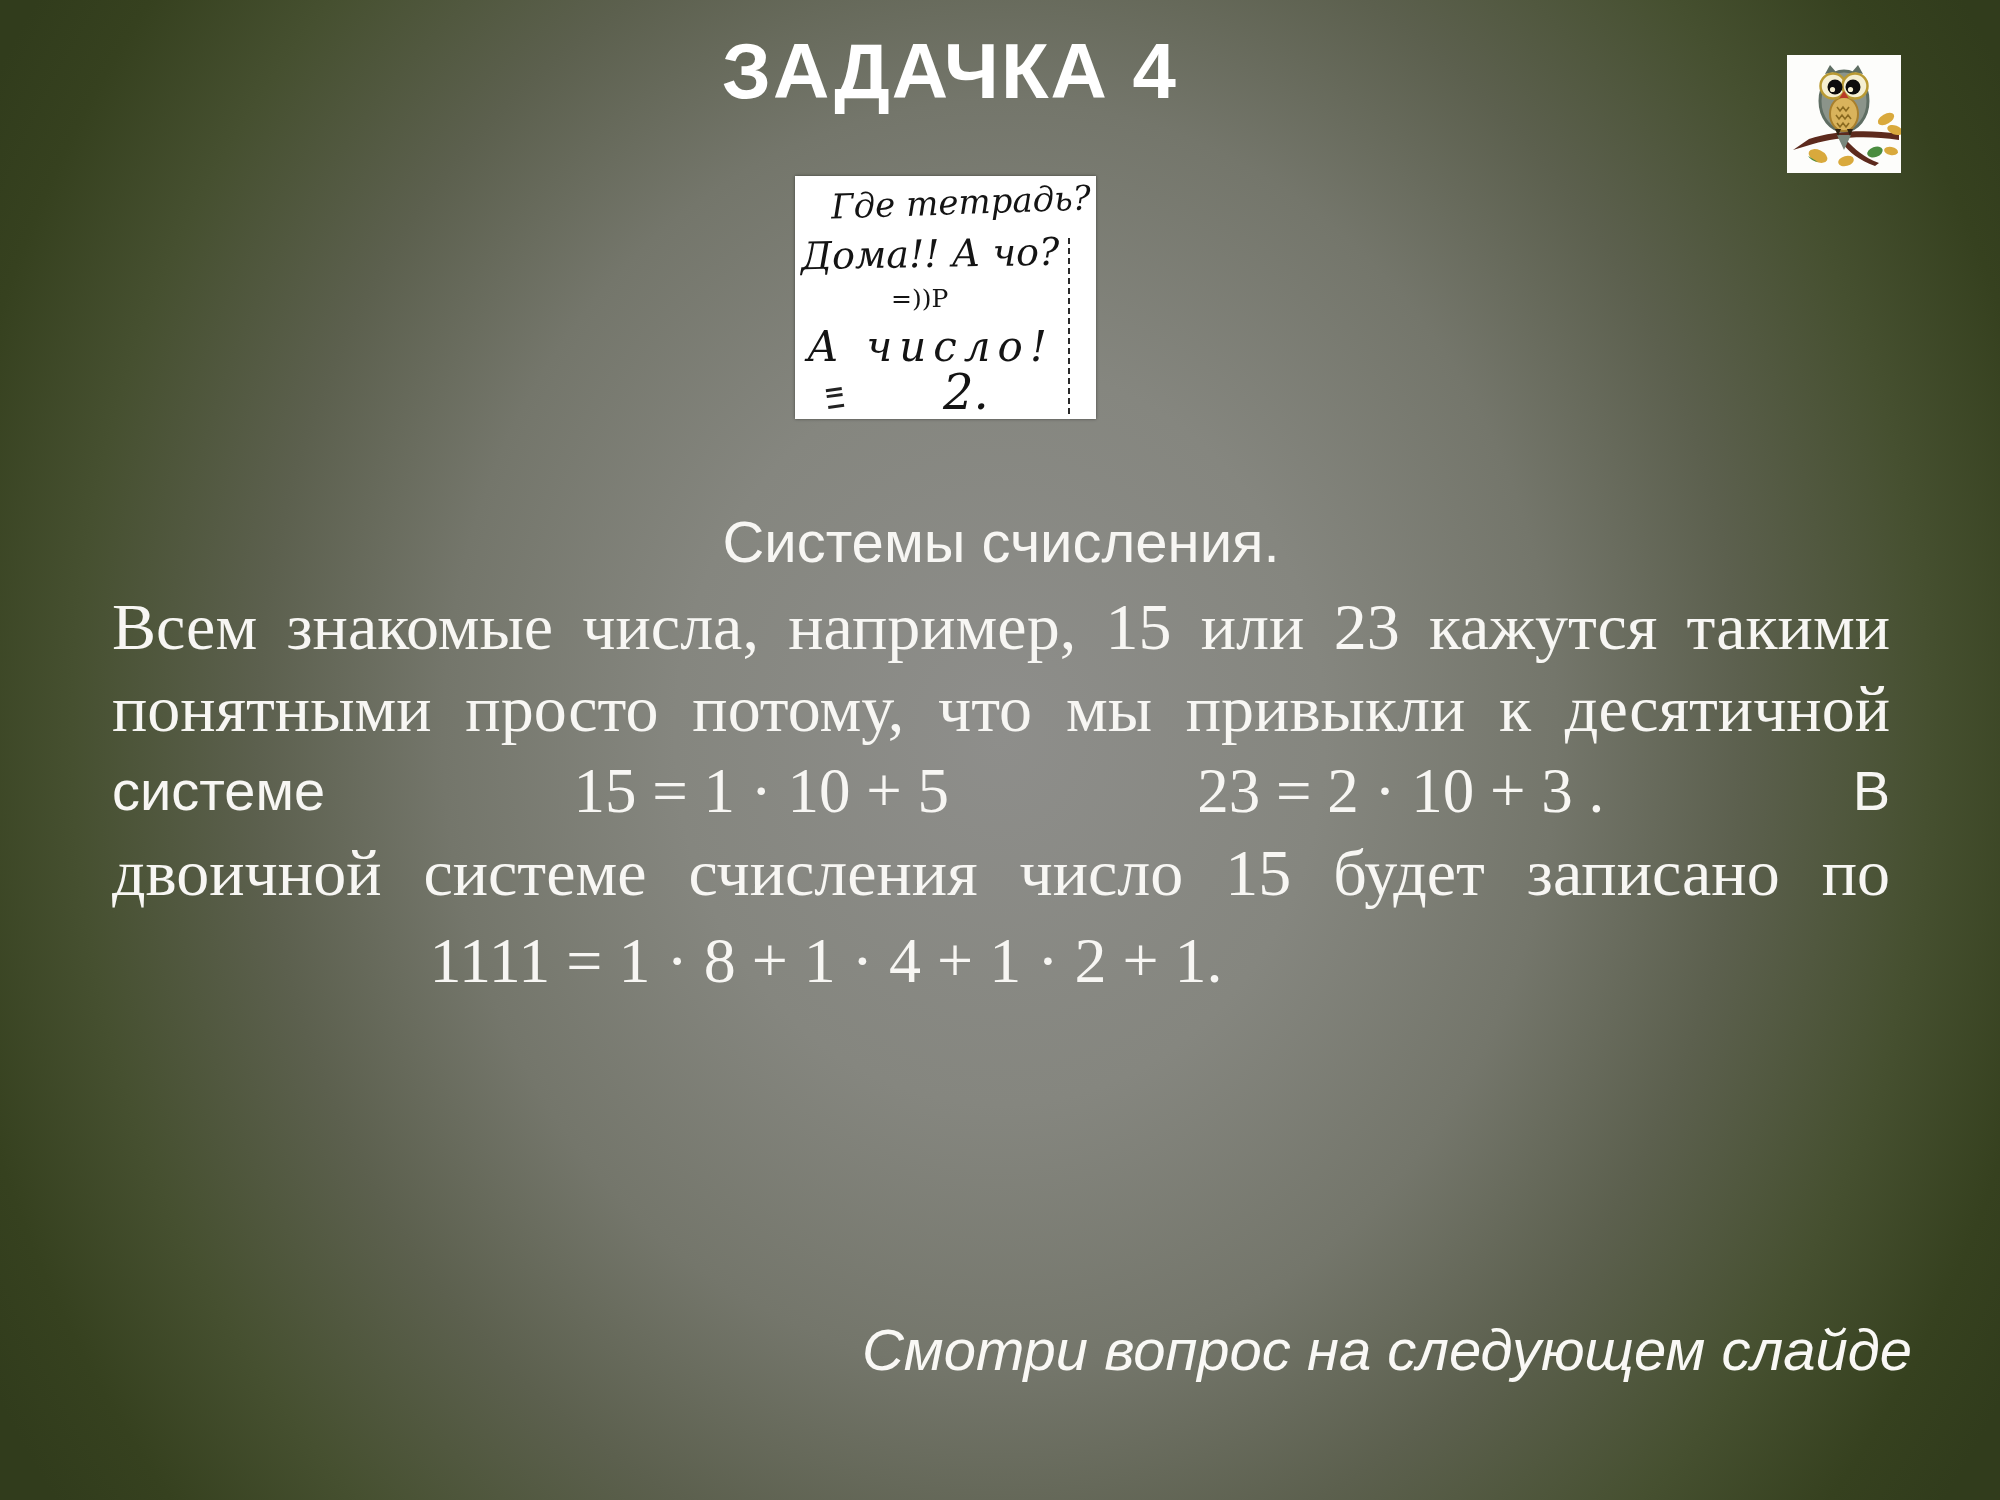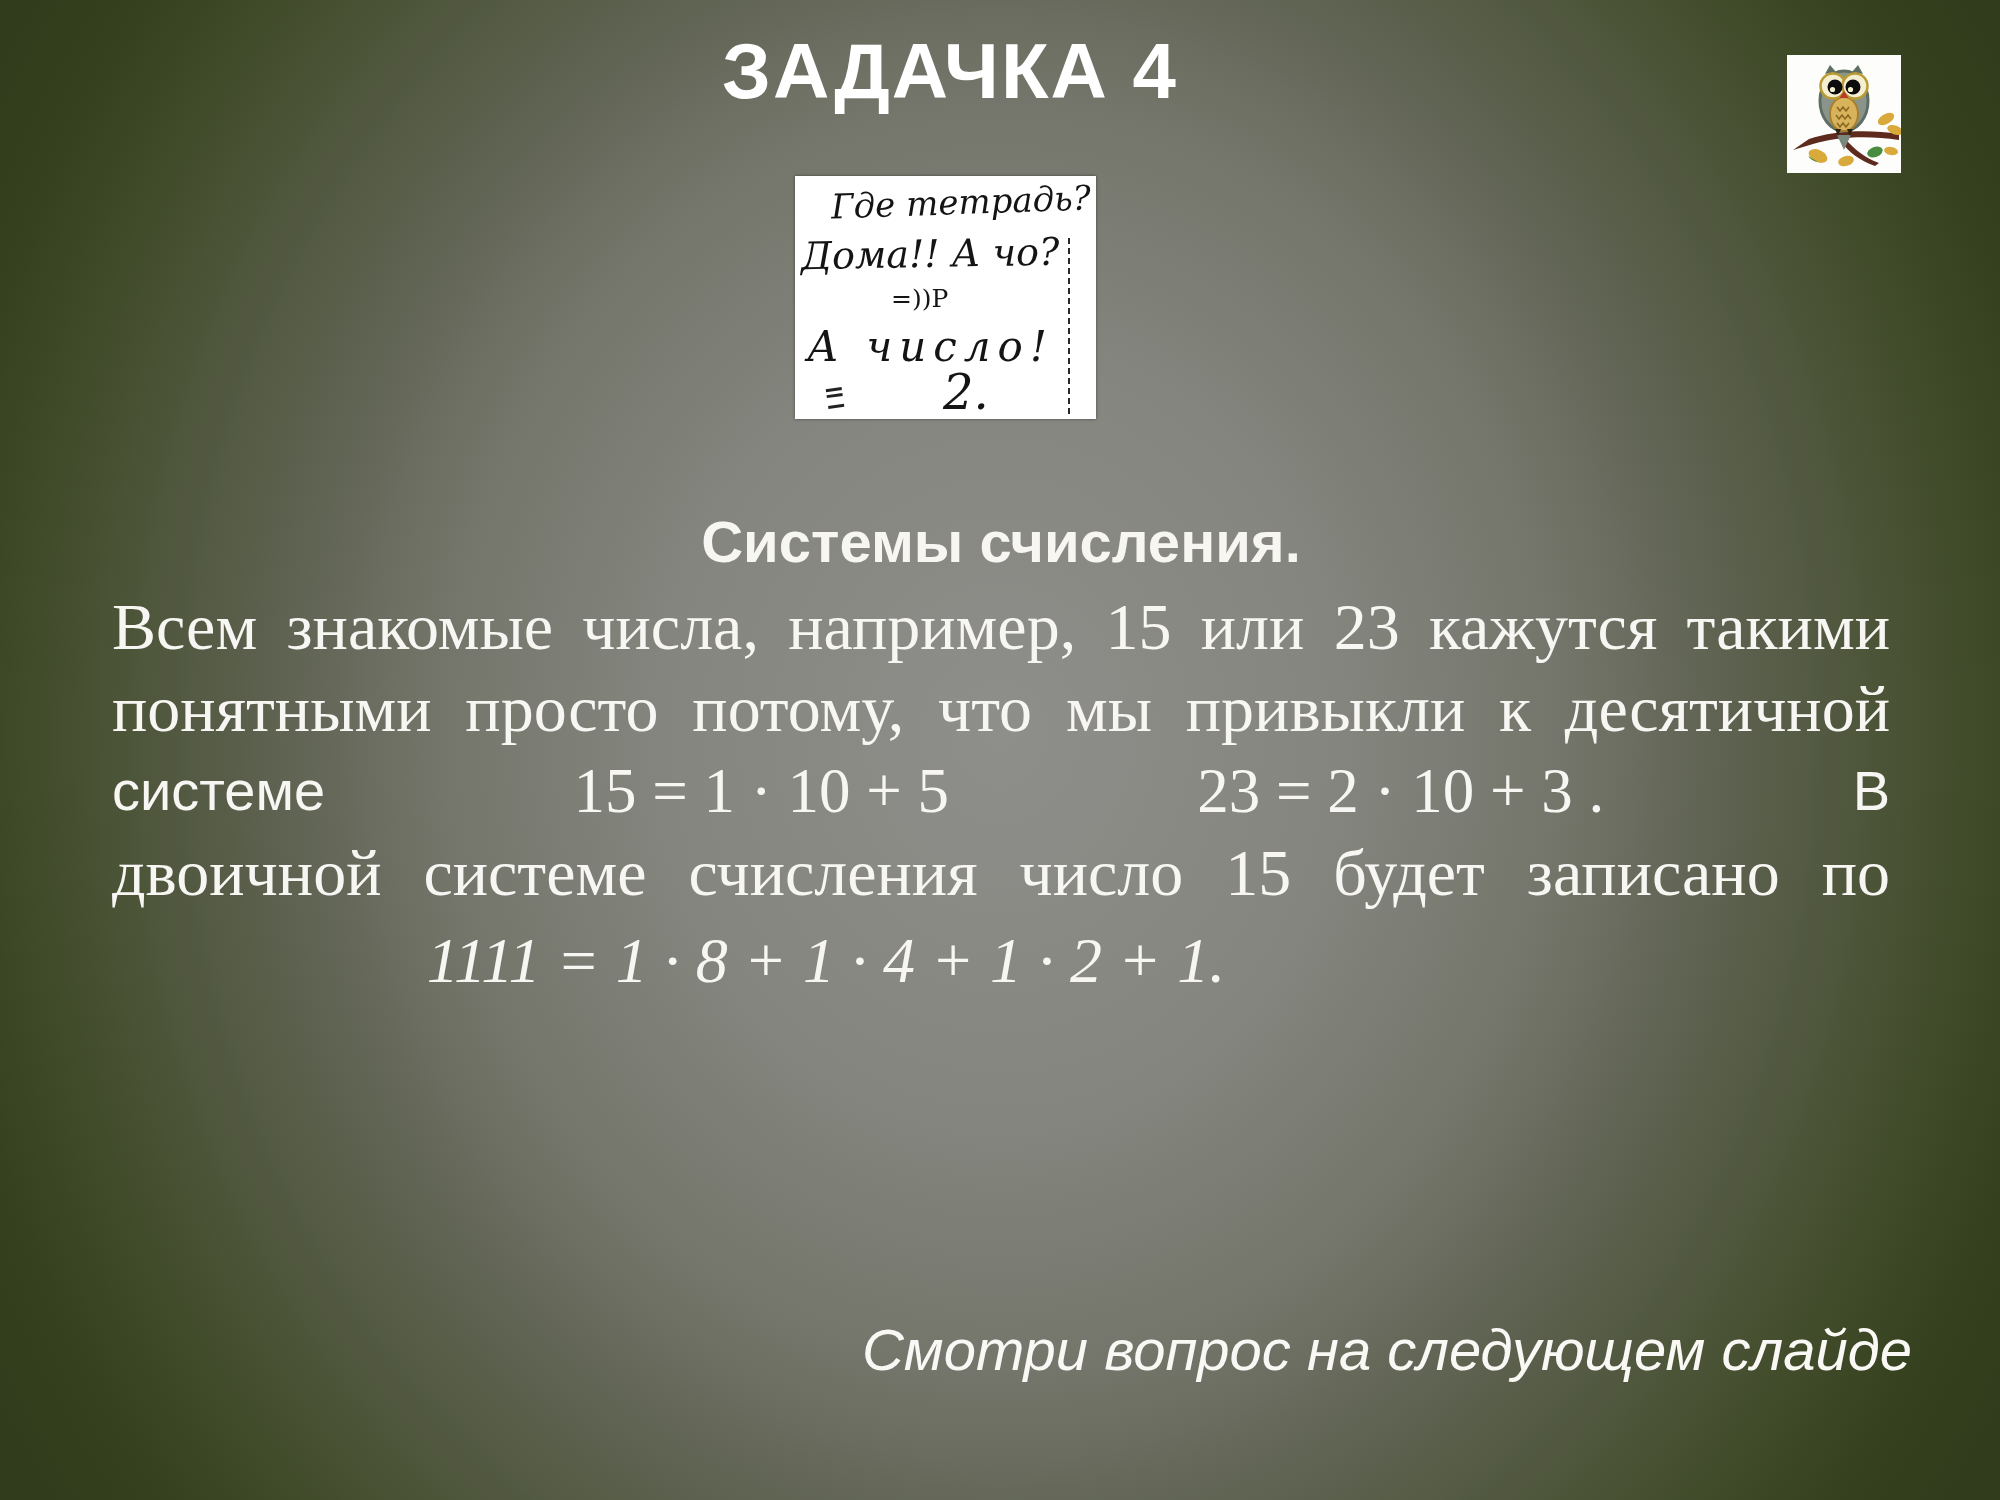--- a/index.html
+++ b/index.html
@@ -35,29 +35,29 @@
   .note-l4 { left:12px;  top:146px; font-size:42px; letter-spacing:7px; }
   .note-grade { left:148px; top:188px; font-size:48px; }
   .note-margin { position:absolute; right:26px; top:62px; height:176px; width:0;
     border-left:2px dashed #2a2a2a; }
   .note-smudge { position:absolute; left:32px; top:212px; width:16px; height:14px;
     border-top:3px solid #222; border-bottom:3px solid #222; transform:rotate(-8deg); }
   .note-smudge:before { content:""; display:block; margin-top:3px; border-top:3px solid #222; }
 
   
   .content { position:absolute; left:112px; top:498px; width:1778px; }
-  .heading { text-align:center; font-weight:bold; font-size:58px; line-height:88px; }
+  .heading { text-align:center; font-weight:normal; font-size:58px; line-height:88px; }
   .jline { font-size:66px; line-height:82px; text-align:justify; text-align-last:justify;font-family:Liberation Serif, serif; }
   .line3 { display:flex; justify-content:space-between; align-items:flex-end;
            font-size:56px; line-height:82px; }
   .math { font-family:"Liberation Serif", serif; font-size:63px; }
   .lastline { font-size:56px; line-height:82px; text-align:left; }
   .formula-line {
     font-family:"Liberation Serif", serif; font-size:64px; line-height:94px;
-    text-align:center; margin-right:350px;font-style:italic;
+    text-align:center; margin-right:350px;
   }
 
   
   .footer {
     position:absolute; left:112px; top:1316px; width:1800px; text-align:right;
     font-style:italic; font-size:58px; color:#f9f8f5;
   }
 </style>
 </head>
 <body>

